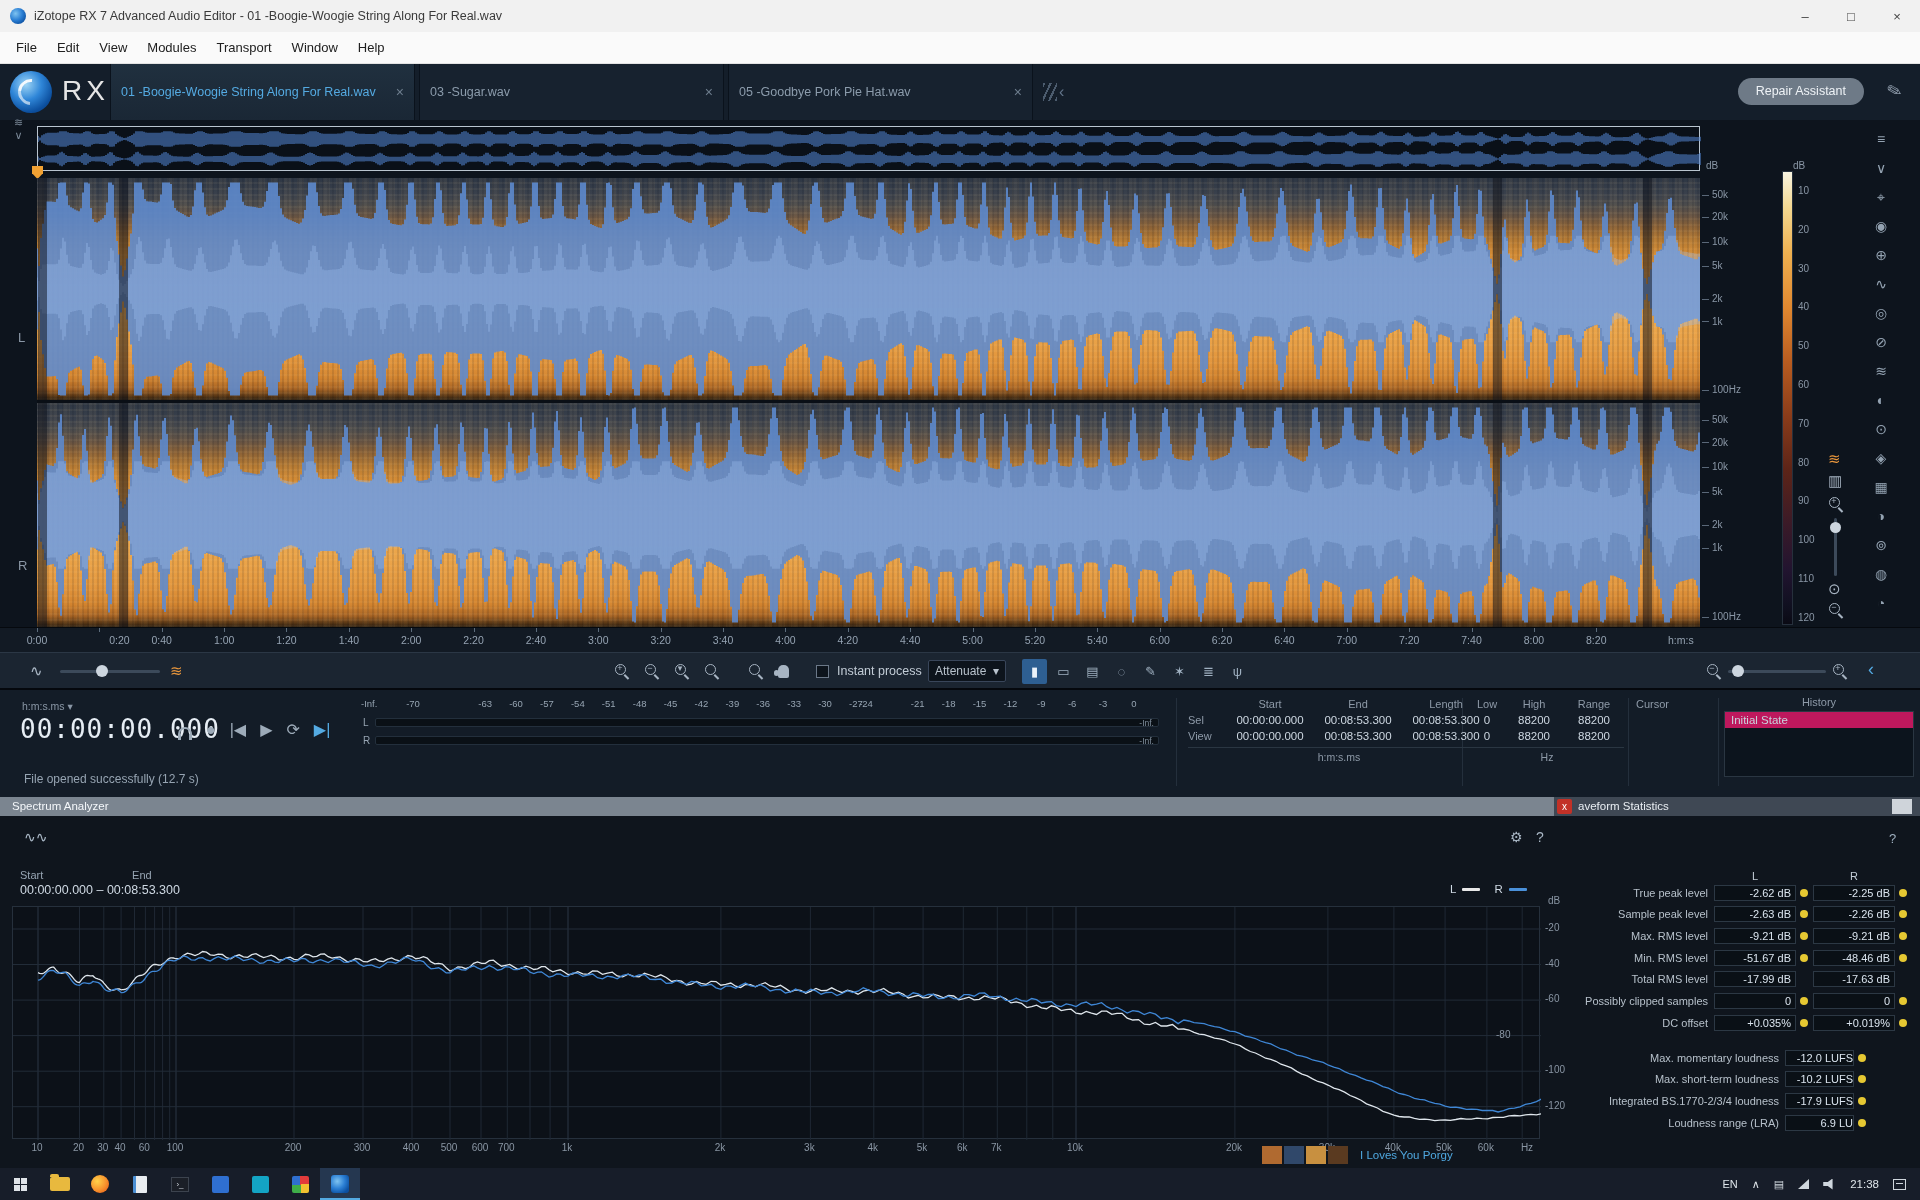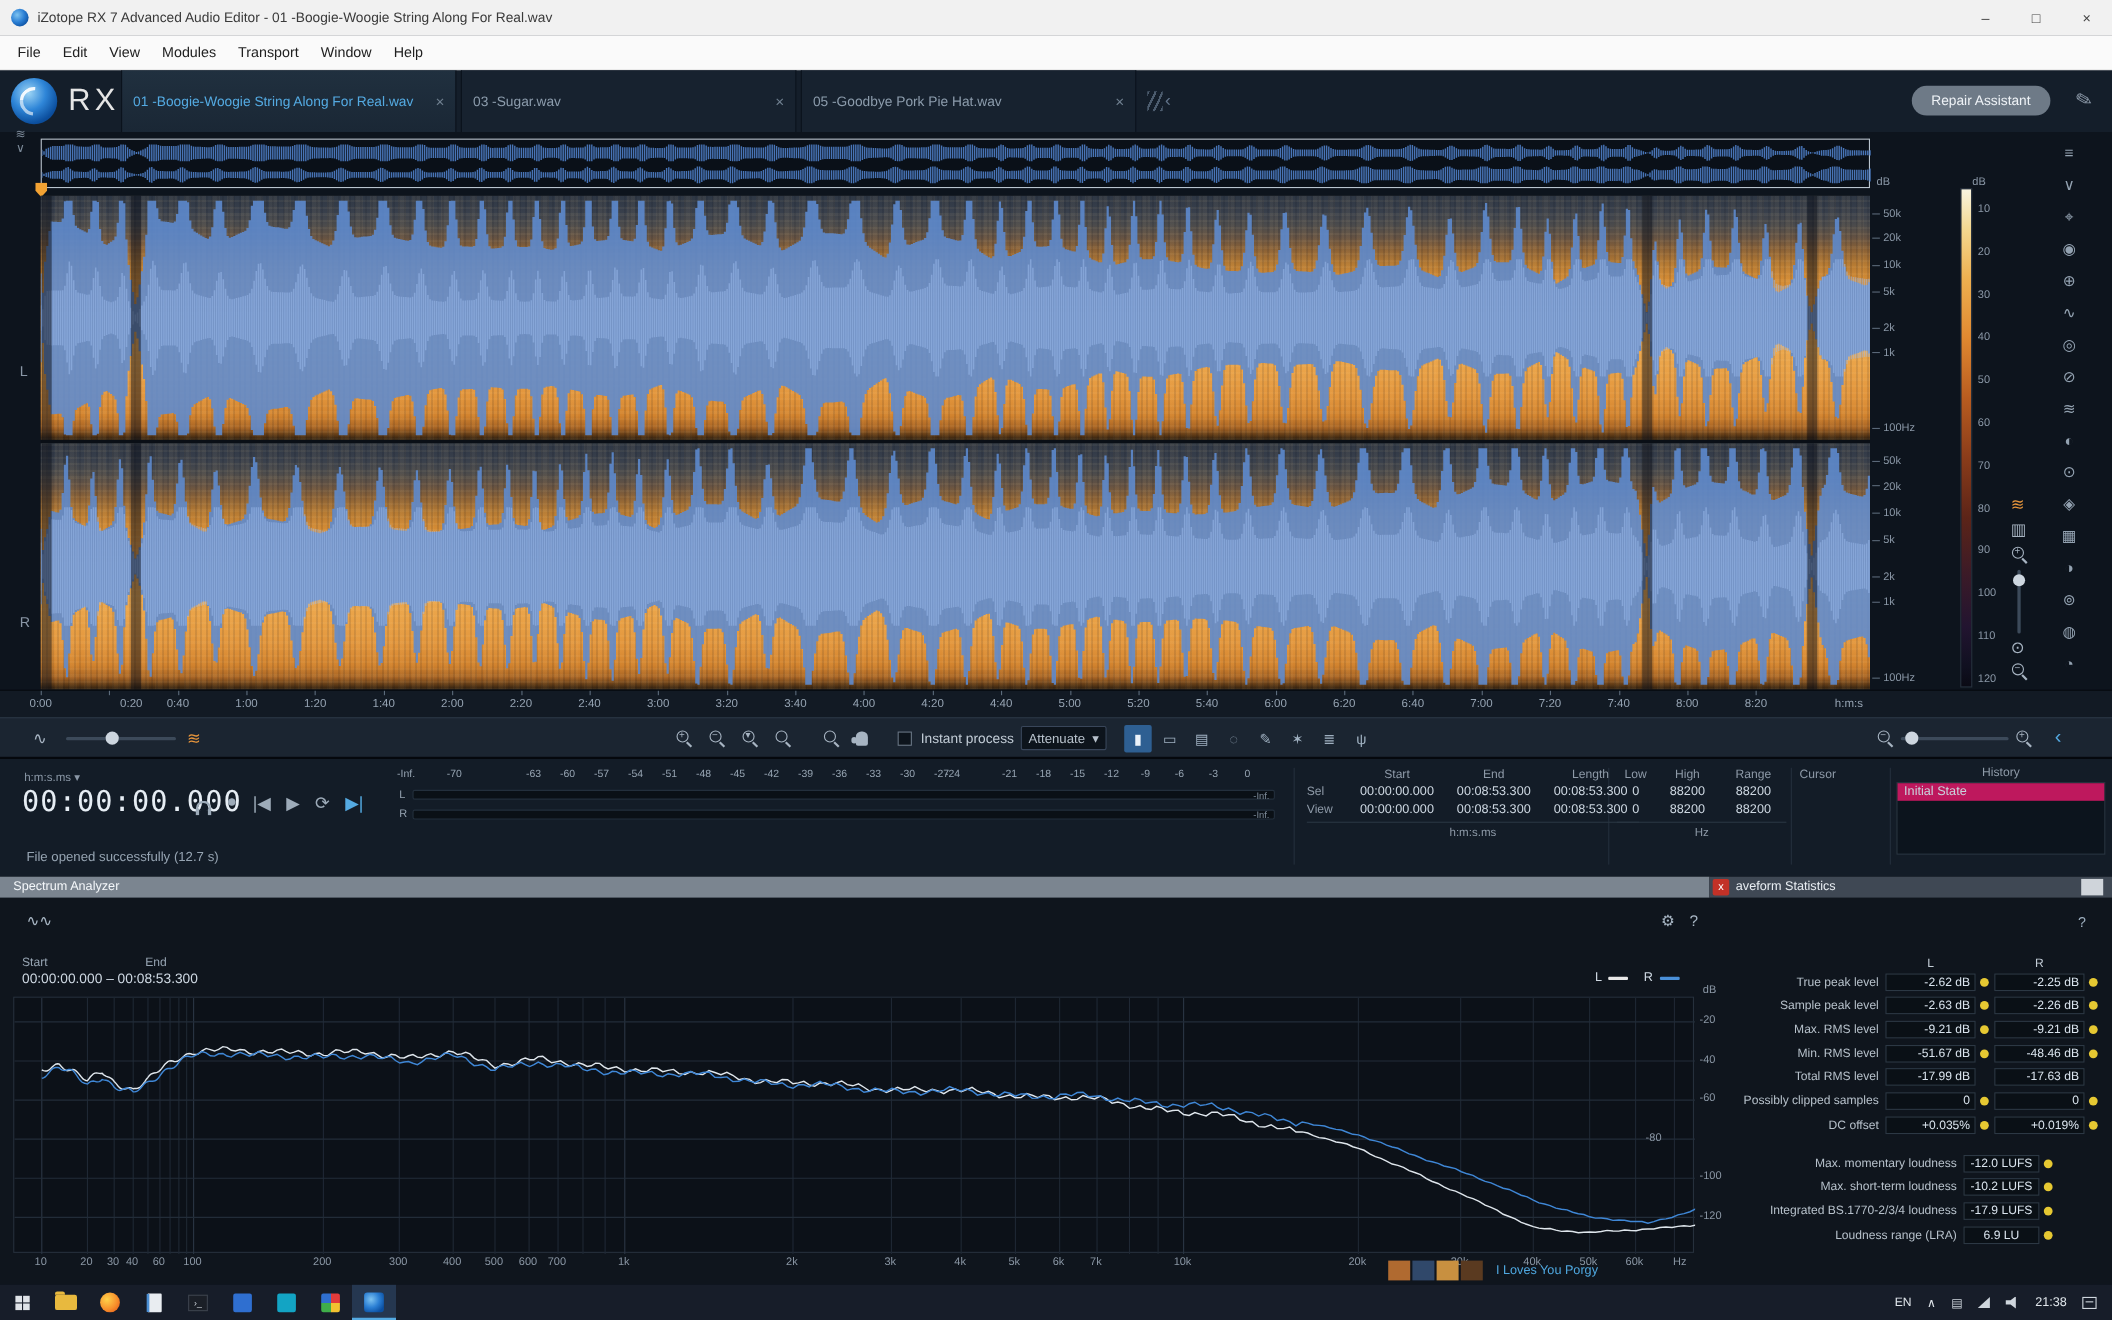--- a/index.html
+++ b/index.html
@@ -191,21 +191,21 @@
   #bgpeek .thumb{width:20px;height:18px;margin-right:2px}
   #bgpeek .link{margin-left:10px;color:#4fa8e0;font-size:11.5px;white-space:nowrap}
   
   #statRows{position:absolute;left:1560px;top:0;width:356px;height:371px;color:#b6c0ca;font-size:11px}
   #statRows .hdrL,#statRows .hdrR{position:absolute;top:73px;transform:translateX(-50%);color:#c3cdd7}
   .stat-row{position:absolute;left:0;width:356px;height:17px;display:flex;align-items:center}
   .stat-label{width:148px;text-align:right;margin-right:6px;white-space:nowrap}
   .stat-row.loud .stat-label{width:219px}
   .stat-box{width:82px;height:16px;background:#0a1016;border:1px solid #2c3844;color:#dae4ee;
     text-align:right;padding:1px 4px 0 0;font-size:11px;margin-right:4px}
-  .stat-row.loud .stat-box{width:69px;text-align:center;padding-right:0}
+  .stat-row.loud .stat-box{width:69px;text-align:right;padding-right:0}
   .warn-dot{width:8px;height:8px;border-radius:50%;background:#e6c832;margin-right:5px}
   .warn-dot.hide{visibility:hidden}
   #statsHelp{position:absolute;left:1889px;top:34px;color:#9fb0c0;font-size:13px}
 
   
   #taskbar{position:absolute;left:0;top:1168px;width:1920px;height:32px;background:#171d29;
     display:flex;align-items:center;color:#dfe5ea}
   .tb-slot{width:40px;height:32px;display:flex;align-items:center;justify-content:center}
   .tb-slot.active{background:rgba(90,150,220,.22);box-shadow:inset 0 -2px 0 #54aae2}
   #startGrid{display:grid;grid-template-columns:6px 6px;grid-template-rows:6px 6px;gap:1px}

